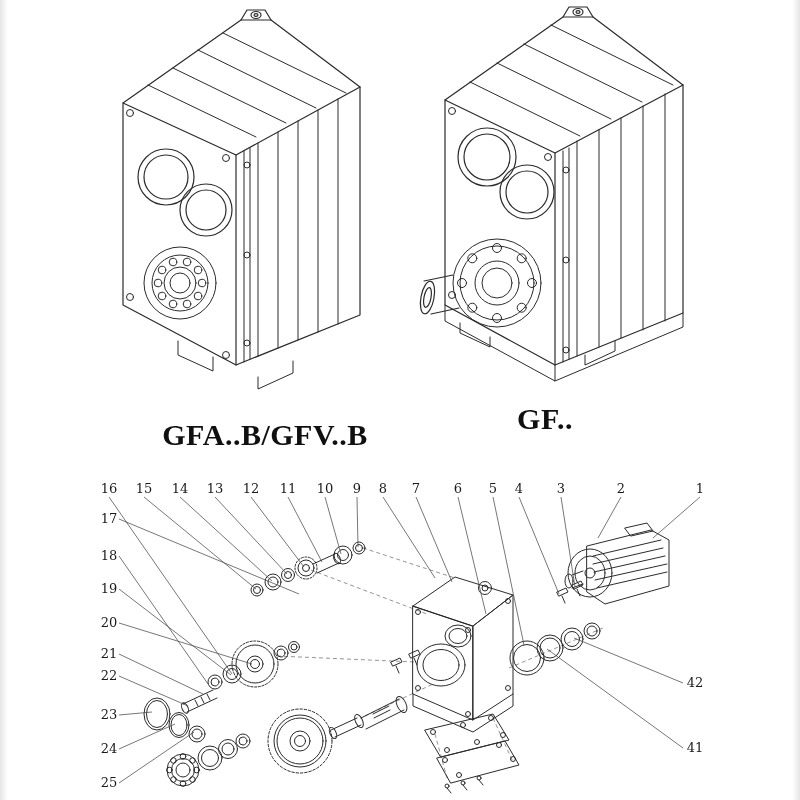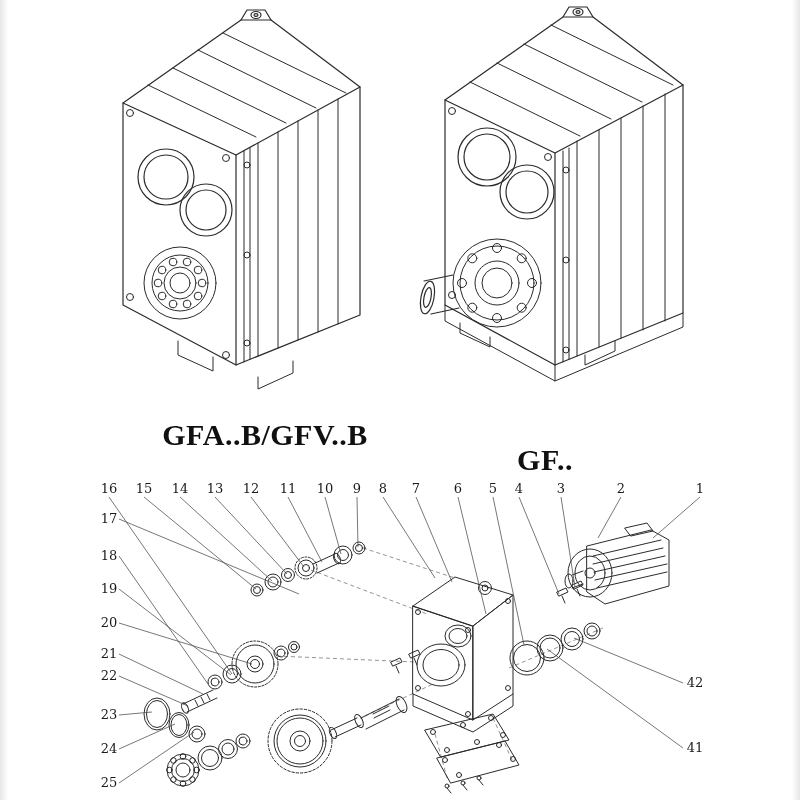--- a/index.html
+++ b/index.html
@@ -155,21 +155,21 @@
       <g stroke-width="1">
         <path d="M30,300 L30,316 L140,376 L140,360"></path>
         <path d="M140,376 L268,322 L268,308"></path>
         <path d="M45,318 L45,328 L75,342 L75,332"></path>
         <path d="M170,350 L170,360 L200,346 L200,336"></path>
       </g>
     </g>
   </svg>
 
   <div class="model-label" style="left:125px;top:418px;width:280px">GFA..B/GFV..B</div>
-  <div class="model-label" style="left:475px;top:443px;width:140px">GF..</div>
+  <div class="model-label" style="left:475px;top:402px;width:140px">GF..</div>
 
   <svg style="left:95px;top:478px" width="620" height="322" viewBox="0 0 620 322">
 
     <g stroke="#666" stroke-width=".7" fill="none" stroke-dasharray="4 3">
       <path d="M216,92 L332,136"></path>
         <path d="M268,70 L360,100"></path>
       <path d="M182,178 L320,184"></path>
         <path d="M270,238 L338,206"></path>
       <path d="M414,190 L508,150"></path>
         <path d="M340,256 L352,300"></path>

